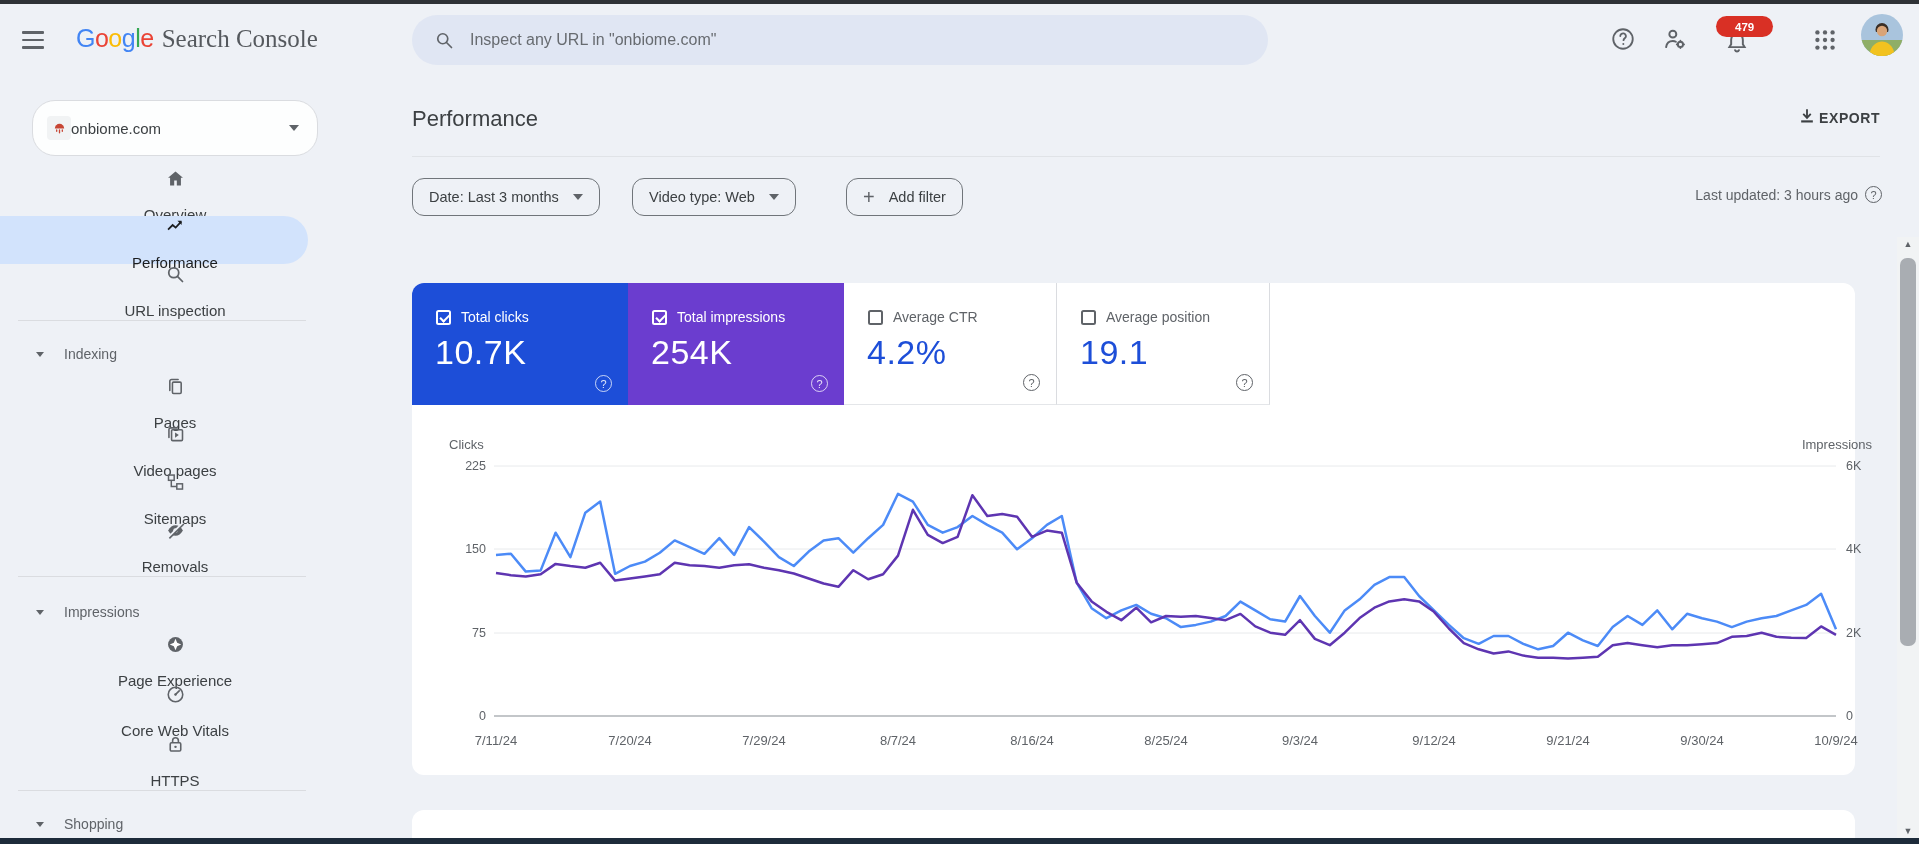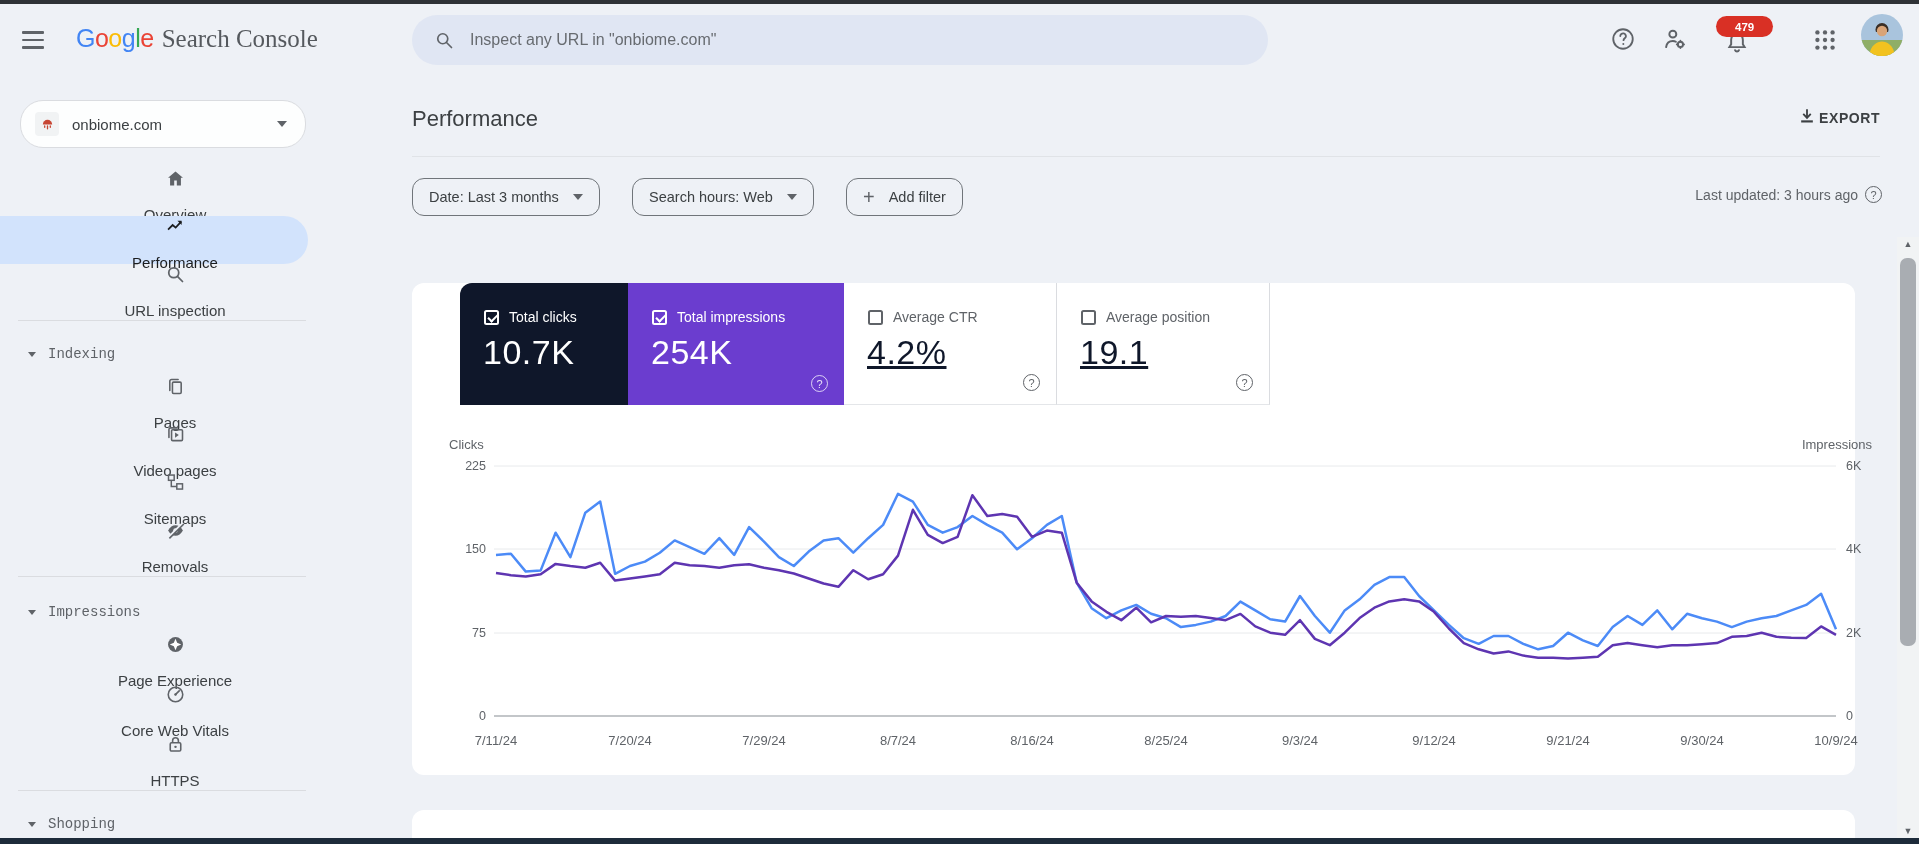--- a/index.html
+++ b/index.html
@@ -31,34 +31,34 @@
   .tb-icon { width:26px; height:26px; color:#5f6368; cursor:pointer; }
   #help-btn   { left:1610px; top:26px; }
   #users-btn  { left:1662px; top:26px; }
   #bell-btn   { left:1724px; top:30px; }
   #apps-btn   { left:1812px; top:27px; }
   #notif-badge{ left:1716px; top:16px; min-width:36px; height:21px; background:#d93025; color:#fff;
                 border-radius:11px; font-size:11.5px; font-weight:700; display:flex; align-items:center; justify-content:center; padding:0 19px; z-index:5; }
   #avatar { left:1861px; top:14px; width:42px; height:42px; border-radius:50%; overflow:hidden; cursor:pointer; }
 
   
-  #property-pill { left:20px; top:100px; width:286px; height:48px; background:#fdfefe; border:1px solid #dadce0;
-                   border-radius:23px; display:flex; align-items:center; padding:0 18px 0 14px; gap:13px; cursor:pointer; }
+  #property-pill { left:32px; top:100px; width:286px; height:56px; background:#fdfefe; border:1px solid #dadce0;
+                   border-radius:23px; display:flex; align-items:center; padding:0 18px 0 14px; cursor:pointer; }
   .fav-box { width:24px; height:24px; background:#f1f3f4; border-radius:4px; display:flex; align-items:center; justify-content:center; }
   #property-label { font-size:15px; color:#3c4043; }
   .caret-down { width:0; height:0; border-left:5px solid transparent; border-right:5px solid transparent; border-top:6px solid #5f6368; margin-left:auto; }
 
   .nav-row { left:0; width:308px; height:48px; display:flex; align-items:center; padding-left:42px; gap:17px; cursor:pointer;flex-direction:column; }
   .nav-row .nv-icon { width:21px; height:21px; flex:0 0 21px; }
   .nav-label { font-size:15px; color:#3c4043; white-space:nowrap; }
   .nav-row.selected { background:#d2e3fc; border-radius:0 24px 24px 0; }
   .nav-row.selected .nav-label { color:#1b1d1f; font-weight:500; }
 
   .side-divider { left:18px; width:288px; height:1px; background:#dadce0; }
-  .section-hdr { left:0; width:308px; height:36px; display:flex; align-items:center; padding-left:28px; gap:12px; cursor:pointer;font-family:Liberation Mono, monospace; }
+  .section-hdr { left:0; width:308px; height:36px; display:flex; align-items:center; padding-left:36px; gap:20px; cursor:pointer; }
   .section-hdr .tri { width:0; height:0; border-left:4.5px solid transparent; border-right:4.5px solid transparent; border-top:5.5px solid #5f6368; }
   .section-label { font-size:14px; color:#5f6368; }
 
   
   #page-title { left:412px; top:106px; font-size:22px; color:#3c4043; }
   #export-btn { left:1797px; top:106px; display:flex; align-items:flex-end; gap:2px; cursor:pointer; }
   #export-btn .lbl { font-size:14px; font-weight:700; color:#3c4043; letter-spacing:0.6px; }
   #title-divider { left:412px; top:156px; width:1468px; height:1px; background:#e0e3e7; }
 
   .chip { top:178px; height:38px; border:1px solid #70757a; border-radius:12px; background:transparent;
@@ -77,21 +77,21 @@
   .metric-card { position:absolute; top:0; height:122px; cursor:pointer; }
   .metric-card .cb { position:absolute; left:24px; top:27px; width:15px; height:15px; border-radius:2.5px; }
   .metric-card.sel .cb { border:2px solid #fff; }
   .metric-card.sel .cb::after { content:""; position:absolute; left:2px; top:2.2px; width:8px; height:4px;
       border-left:2px solid #fff; border-bottom:2px solid #fff; transform:rotate(-45deg); }
   .metric-card.unsel .cb { border:2px solid #5f6368; }
   .metric-card .c-label { position:absolute; left:49px; top:26px; font-size:14px; }
   .metric-card .c-value { position:absolute; left:23px; top:50px; font-size:34px; letter-spacing:0.5px; }
   .metric-card.sel .c-label, .metric-card.sel .c-value { color:#fff; }
   .metric-card.unsel .c-label { color:#5f6368; }
-  .metric-card.unsel .c-value { color:#0f172a;text-decoration:underline; }
+  .metric-card.unsel .c-value { color:#1d4ed8; }
   .metric-card .q-icon { position:absolute; right:16px; bottom:13px; }
   .metric-card.sel .q-icon { border-color:rgba(255,255,255,0.75); color:rgba(255,255,255,0.85); }
   #card-0 { left:0;    width:216px; border-radius:12px 0 0 0; }
   #card-1 { left:216px; width:216px; }
   #card-2 { left:432px; width:213px; border-right:1px solid #dadce0; border-bottom:1px solid #e4e6e9; background:#fff; }
   #card-3 { left:645px; width:213px; border-right:1px solid #dadce0; border-bottom:1px solid #e4e6e9; background:#fff; }
 
   #chart-wrap { position:absolute; left:0; top:150px; width:1443px; height:335px;padding-left:26px; }
   #perf-chart text { font-family:"Liberation Sans",sans-serif; }
   .tick-txt { font-size:12.5px; fill:#5f6368; }
@@ -315,36 +315,36 @@
   <span class="lbl">EXPORT</span>
 </div>
 
 <div class="abs" id="title-divider"></div>
 
 <div class="abs chip" id="chip-date">
   <span>Date: Last 3 months</span>
   <span class="caret-down"></span>
 </div>
 <div class="abs chip" id="chip-type">
-  <span>Search hours: Web</span>
+  <span>Video type: Web</span>
   <span class="caret-down"></span>
 </div>
 <div class="abs chip" id="chip-add">
   <span class="plus">+</span>
   <span>Add filter</span>
 </div>
 
 <div class="abs" id="last-updated">
   <span>Last updated: 3 hours ago</span>
   <span class="q-icon">?</span>
 </div>
 
 <div class="abs" id="main-panel">
 
-  <div class="metric-card sel" id="card-0" style="background: #0f172a; margin-left: 48px;">
+  <div class="metric-card sel" id="card-0" style="background: #1d4ed8;">
     <span class="cb"></span>
     <span class="c-label">Total clicks</span>
     <span class="c-value">10.7K</span>
     <span class="q-icon">?</span>
   </div>
   <div class="metric-card sel" id="card-1" style="background: rgb(107, 61, 207);">
     <span class="cb"></span>
     <span class="c-label">Total impressions</span>
     <span class="c-value">254K</span>
     <span class="q-icon">?</span>

